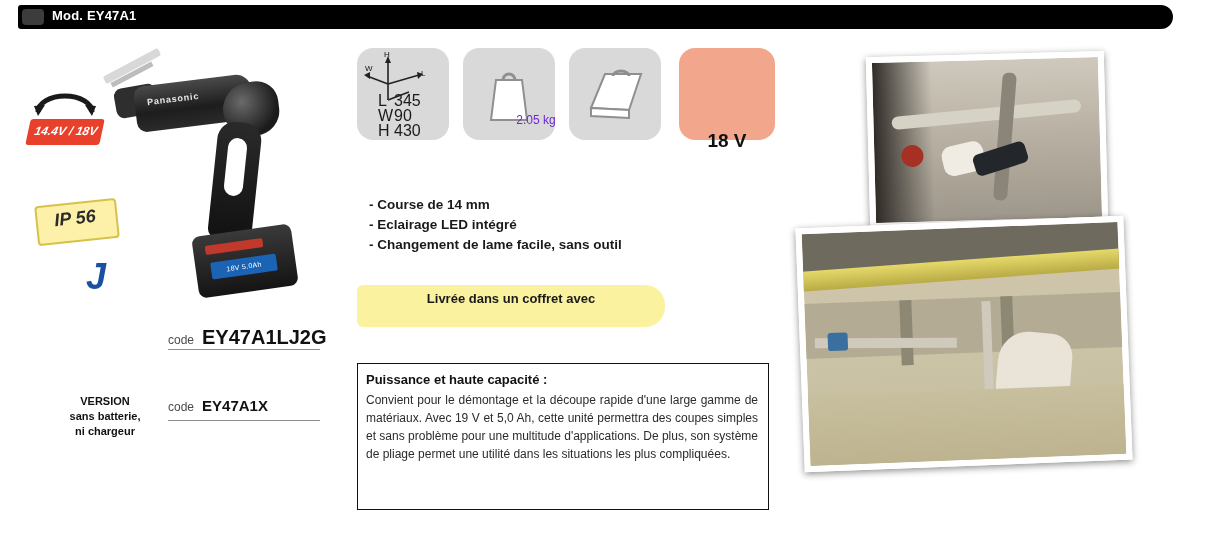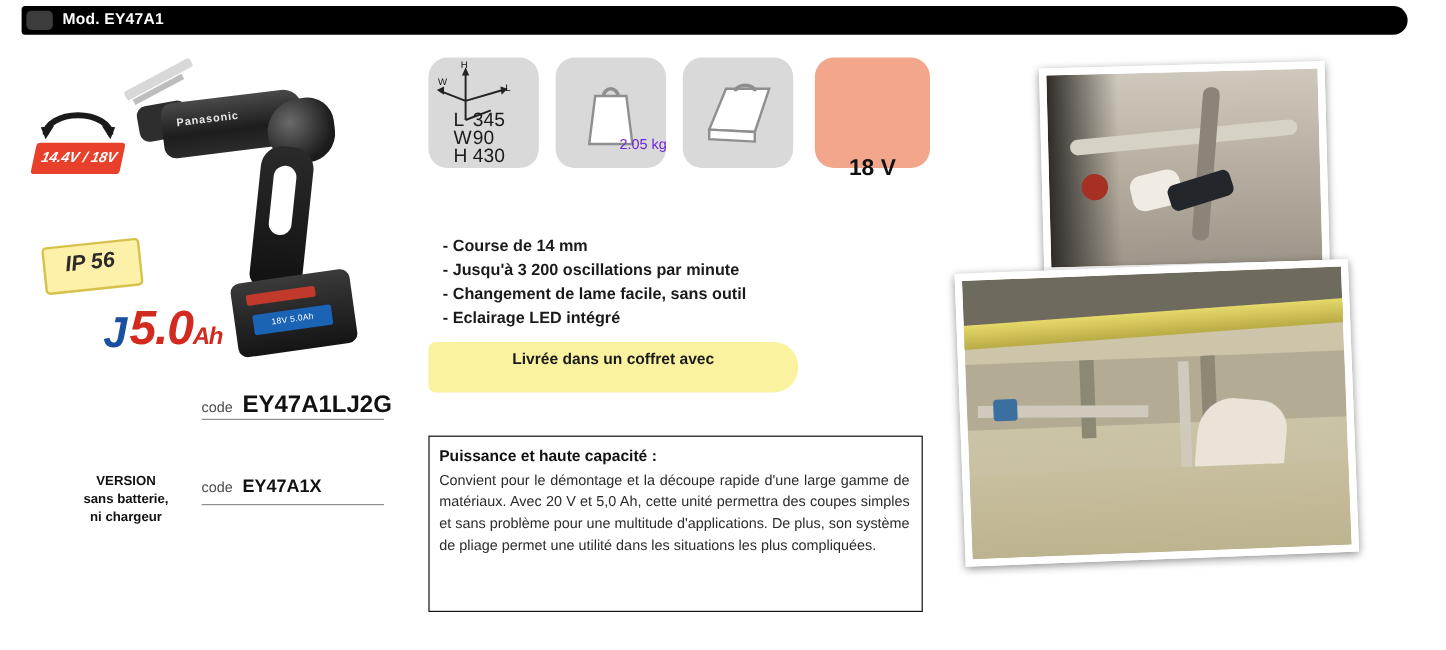--- a/index.html
+++ b/index.html
@@ -483,21 +483,20 @@
     <polygon points="2,16 13,15 6,26" fill="#1a1a1a"></polygon>
     <polygon points="64,16 53,15 60,26" fill="#1a1a1a"></polygon>
   </svg>
   <div class="volt-badge"></div>
   <div class="volt-badge-text">14.4V / 18V</div>
 
   <div class="ip-badge"></div>
   <div class="ip-badge-text">IP 56</div>
 
   <div class="ah-j">J</div>
-  <div class="ah-badge"><span>5.0</span><span class="unit">Ah</span></div>
 
   <div class="code-row1">
     <span class="lbl">code</span><span class="val">EY47A1LJ2G</span>
     <div class="rule"></div>
   </div>
 
   <div class="version-block">
     <div>VERSION</div>
     <div>sans batterie,</div>
     <div>ni chargeur</div>
@@ -545,34 +544,33 @@
     <path d="M44 28 a8 5 0 0 1 16 0" fill="none" stroke="#8f8f8f" stroke-width="3"></path>
   </svg>
 </div>
 
 <div class="tile" id="tile-volt"></div>
 <div class="tile-volt-text">18 V</div>
 
 <div class="features">
   <ul>
     <li>- Course de 14 mm</li>
-    <li>- Jusqu'à 3 200 oscillations par minute</li>
+    <li>- Eclairage LED intégré</li>
     <li>- Changement de lame facile, sans outil</li>
-    <li>- Eclairage LED intégré</li>
   </ul>
 </div>
 
 <div class="callout"></div>
 <div class="callout-text">
   <div>Livrée dans un coffret avec</div>
 </div>
 
 <div class="descbox"></div>
 <div class="desc-title">Puissance et haute capacité :</div>
-<div class="desc-body">Convient pour le démontage et la découpe rapide d'une large gamme de matériaux. Avec 20 V et 5,0 Ah, cette unité permettra des coupes simples et sans problème pour une multitude d'applications. De plus, son système de pliage permet une utilité dans les situations les plus compliquées.</div>
+<div class="desc-body">Convient pour le démontage et la découpe rapide d'une large gamme de matériaux. Avec 19 V et 5,0 Ah, cette unité permettra des coupes simples et sans problème pour une multitude d'applications. De plus, son système de pliage permet une utilité dans les situations les plus compliquées.</div>
 
 <div class="photo" id="photo-top">
   <div class="inner">
     <div class="dark"></div>
     <div class="pipe1"></div>
     <div class="pipe2"></div>
     <div class="lamp"></div>
     <div class="glove"></div>
     <div class="tool"></div>
   </div>

